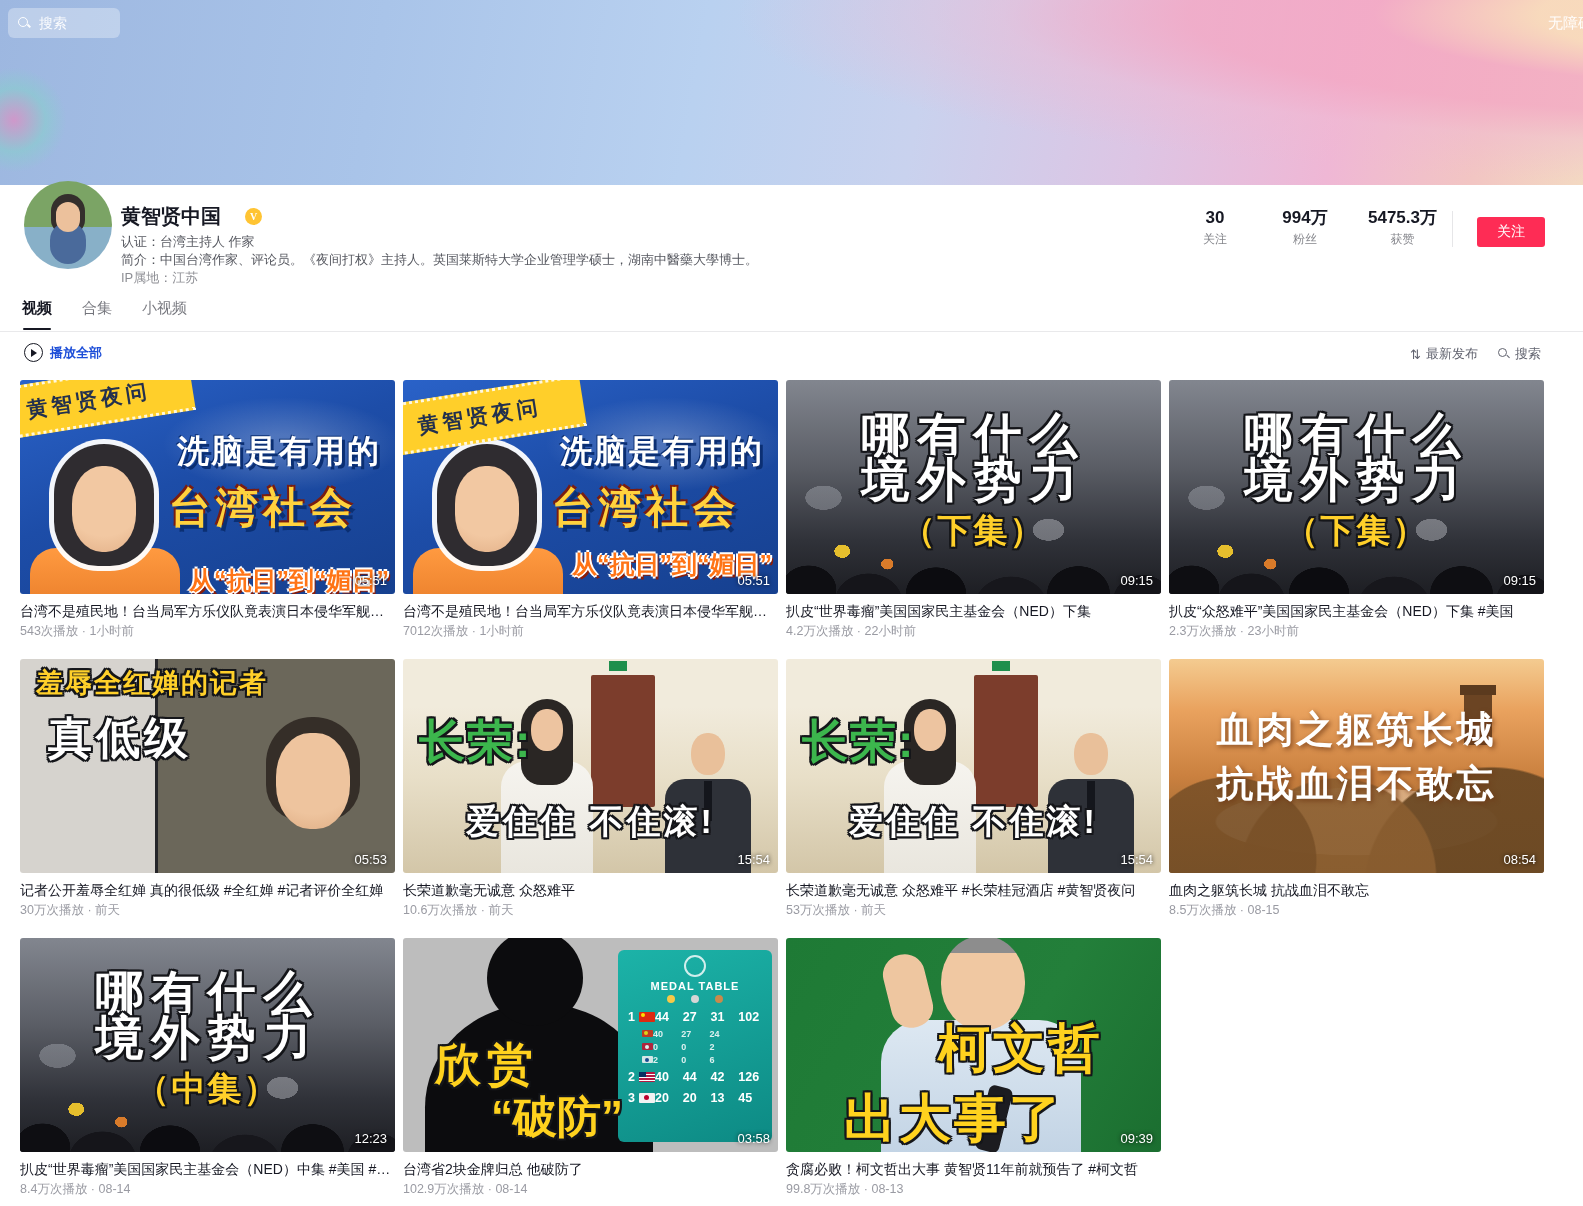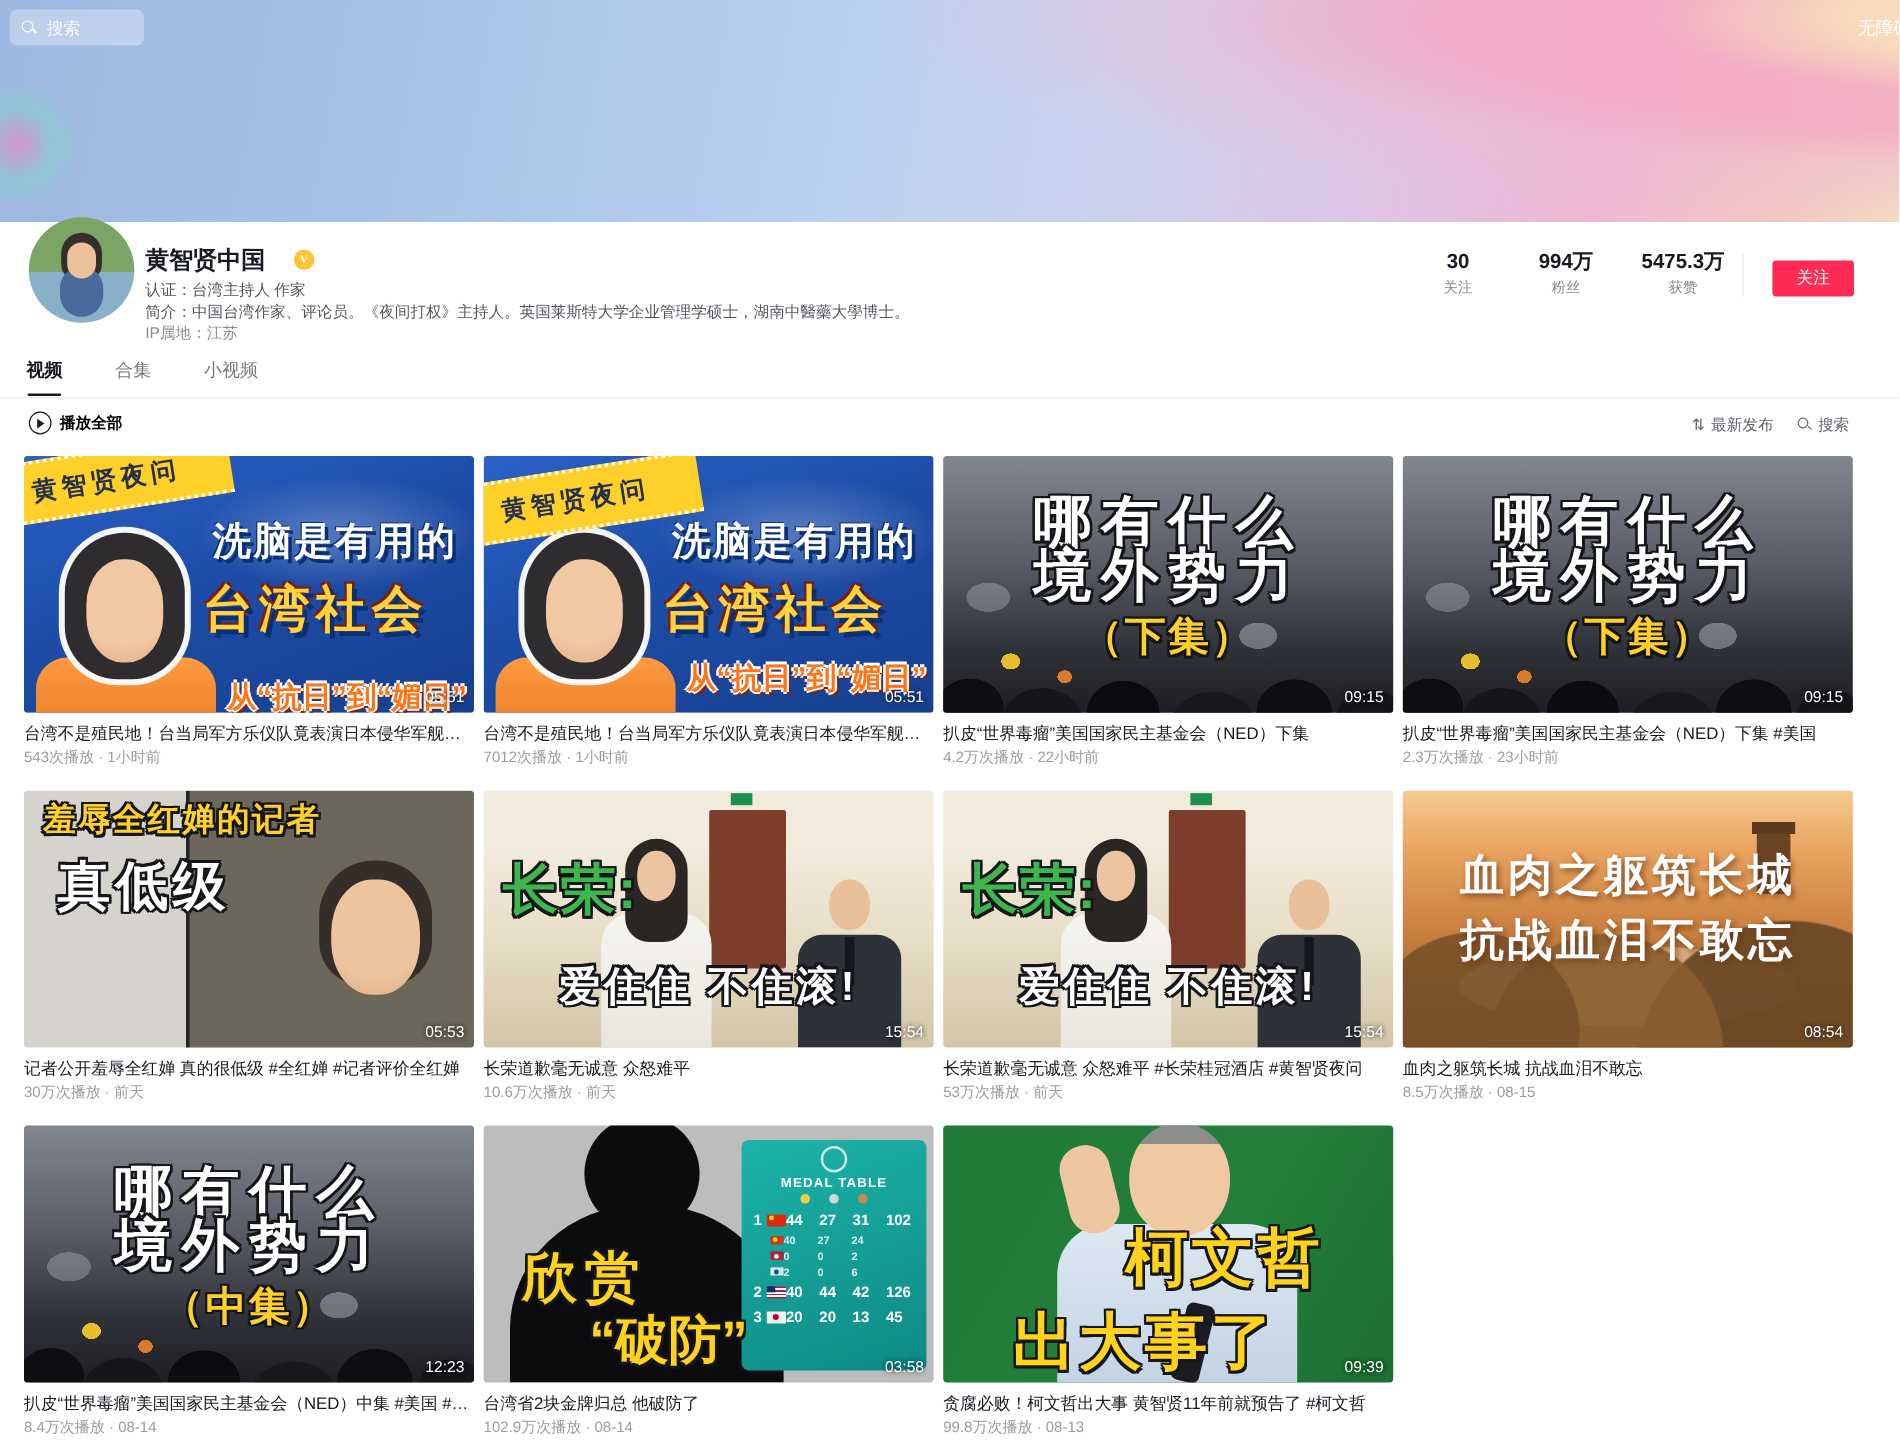--- a/index.html
+++ b/index.html
@@ -38,31 +38,31 @@
   .stats{position:absolute;left:1188px;top:208px;display:flex;gap:36px;}
   .stat{min-width:54px;text-align:center;}
   .stat .v{font-size:17px;font-weight:700;color:#161823;line-height:20px;}
   .stat .l{font-size:12px;color:rgba(22,24,35,.55);margin-top:3px;}
   .stat-div{position:absolute;left:1452px;top:211px;width:1px;height:36px;background:#e6e6e8;}
   .follow-btn{position:absolute;left:1477px;top:217px;width:68px;height:30px;border:none;border-radius:3px;
     background:#fe2c55;color:#fff;font-size:14px;cursor:pointer;}
 
   
   .tabbar{position:absolute;left:0;top:299px;width:100%;height:32px;border-bottom:1px solid #e9e9eb;}
-  .tabs{position:absolute;left:22px;top:0;display:flex;gap:44px;}
+  .tabs{position:absolute;left:22px;top:0;display:flex;gap:30px;}
   .tab{font-size:15px;color:rgba(22,24,35,.6);padding-bottom:12px;position:relative;cursor:pointer;}
   .tab.active{color:#161823;font-weight:700;}
   .tab.active::after{content:"";position:absolute;left:50%;transform:translateX(-50%);bottom:0;width:28px;height:2.5px;background:#161823;border-radius:2px;}
 
   
   .toolbar{position:absolute;left:0;top:341px;width:100%;height:28px;}
   .play-all{position:absolute;left:24px;top:2px;display:flex;align-items:center;gap:7px;cursor:pointer;}
   .play-ico{width:17px;height:17px;border:1.5px solid #161823;border-radius:50%;position:relative;}
   .play-ico::after{content:"";position:absolute;left:6px;top:4.5px;border-left:6px solid #161823;border-top:4px solid transparent;border-bottom:4px solid transparent;}
-  .play-all span{font-size:13px;color:#000000;font-weight:600;}
+  .play-all span{font-size:13px;color:#1d4ed8;font-weight:600;}
   .sort-group{position:absolute;left:1410px;top:4px;display:flex;align-items:center;gap:5px;color:#61636f;cursor:pointer;}
   .sort-ico::before{content:"⇅";font-size:13px;color:#61636f;}
   .sort-group span{font-size:13px;}
   .search-group{position:absolute;left:1498px;top:4px;display:flex;align-items:center;gap:5px;color:#61636f;cursor:pointer;}
   .mag2{width:12px;height:12px;position:relative;}
   .mag2::before{content:"";position:absolute;left:0;top:0;width:7px;height:7px;border:1.4px solid #61636f;border-radius:50%;}
   .mag2::after{content:"";position:absolute;left:7.5px;top:7.5px;width:4px;height:1.4px;background:#61636f;transform:rotate(45deg);}
   .search-group span{font-size:13px;}
 
   
@@ -300,21 +300,21 @@
         <div class="vm">4.2万次播放 · 22小时前</div>
       </div>
       <div class="card">
         <div class="thumb t-pr">
           <div class="shape s-pr-crowd"></div>
           <span class="ov pr-l1 ods">哪有什么</span>
           <span class="ov pr-l2 ods">境外势力</span>
           <span class="ov pr-l3 ods">（下集）</span>
           <span class="dur">09:15</span>
         </div>
-        <div class="vt">扒皮“世界毒瘤”美国国家民主基金会（NED）下集 #美国</div>
+        <div class="vt">扒皮“众怒难平”美国国家民主基金会（NED）下集 #美国</div>
         <div class="vm">2.3万次播放 · 23小时前</div>
       </div>
       <div class="card">
         <div class="thumb t-rep">
           <div class="shape s-rep-face"></div>
           <span class="ov rep-l1 ods">羞辱全红婵的记者</span>
           <span class="ov rep-l2 ods">真低级</span>
           <span class="dur">05:53</span>
         </div>
         <div class="vt">记者公开羞辱全红婵 真的很低级 #全红婵 #记者评价全红婵</div>

